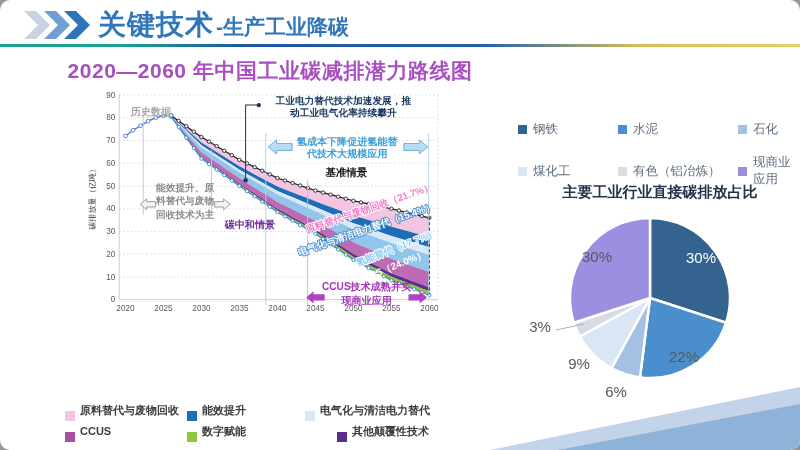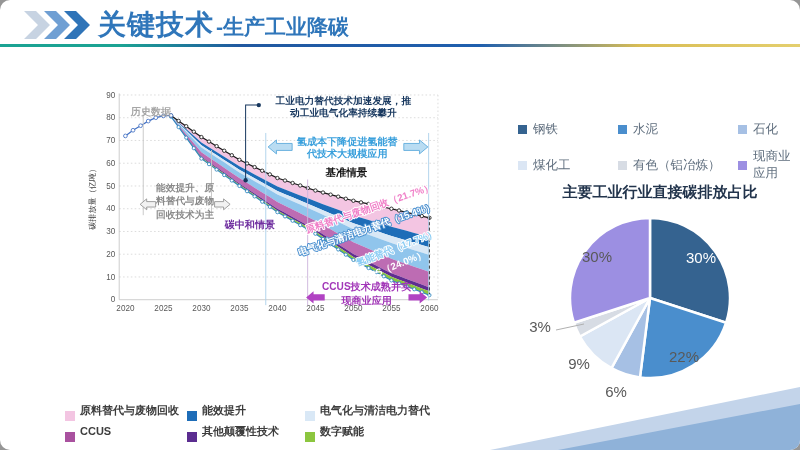--- a/index.html
+++ b/index.html
@@ -12,21 +12,21 @@
         background:linear-gradient(90deg,#1ba393 0%,#1ba393 15%,#2058a0 30%,#1f5fae 60%,#d9bd55 80%,#e4cf6e 100%);}
   .rm-title{position:absolute;left:40px;top:57px;width:460px;text-align:center;
             font-size:21px;font-weight:800;color:#a94fc1;letter-spacing:.5px;}
   #roadmap-svg{position:absolute;left:30px;top:88px;}
   #pie-svg{position:absolute;left:515px;top:200px;}
   .legend-main{position:absolute;left:65px;top:400px;width:460px;display:flex;flex-wrap:wrap;
                font-size:11px;font-weight:700;color:#3d3d3d;line-height:21px;}
   .legend-main .li{display:flex;align-items:flex-end;}
   .legend-main .li i{width:10px;height:10px;margin-right:5px;flex:none;}
   .legend-pie{position:absolute;left:518px;top:121px;width:276px;display:grid;
-              grid-template-columns:100px 120px auto;row-gap:10px;font-size:12.5px;color:#5f6e7e;}
+              grid-template-columns:100px 120px auto;row-gap:16px;font-size:12.5px;color:#5f6e7e;}
   .legend-pie .li{display:flex;align-items:center;}
   .legend-pie .li i{width:9px;height:9px;margin-right:6px;flex:none;}
   .pie-title{position:absolute;left:525px;top:183px;width:270px;text-align:center;
              font-size:15px;font-weight:700;color:#22344c;}
   .wave{position:absolute;left:0;top:380px;}
   i{display:inline-block;}
 </style>
 </head>
 <body>
 
@@ -37,20 +37,21 @@
     <polygon points="20,3 32,3 46,17 32,31 20,31 34,17" fill="#6f9fd3"></polygon>
     <polygon points="40,3 52,3 66,17 52,31 40,31 54,17" fill="#2f74b8"></polygon>
   </svg>
 
   <div class="hdr">
     <span class="hdr-title">关键技术</span>
     <span class="hdr-sub">-生产工业降碳</span>
   </div>
   <div class="rule"></div>
 
+  <div class="rm-title">2020—2060 年中国工业碳减排潜力路线图</div>
 
   <svg id="roadmap-svg" width="470" height="304" viewBox="30 88 470 392">
       <text x="72" y="364.5" text-anchor="end" fill="#595959" font-size="10.5">0</text>
       <line x1="77" y1="331.66700000000003" x2="488" y2="331.66700000000003" stroke="#d2d2d2" stroke-width="1" stroke-dasharray="2,3"></line>
       <text x="72" y="335.16700000000003" text-anchor="end" fill="#595959" font-size="10.5">10</text>
       <line x1="77" y1="302.334" x2="488" y2="302.334" stroke="#d2d2d2" stroke-width="1" stroke-dasharray="2,3"></line>
       <text x="72" y="305.834" text-anchor="end" fill="#595959" font-size="10.5">20</text>
       <line x1="77" y1="273.001" x2="488" y2="273.001" stroke="#d2d2d2" stroke-width="1" stroke-dasharray="2,3"></line>
       <text x="72" y="276.501" text-anchor="end" fill="#595959" font-size="10.5">30</text>
       <line x1="77" y1="243.668" x2="488" y2="243.668" stroke="#d2d2d2" stroke-width="1" stroke-dasharray="2,3"></line>
@@ -208,27 +209,27 @@
         <span>能效提升</span>
       </span>
       <span class="li" style="width: 150px;">
         <i style="background: rgb(217, 232, 246);"></i>
         <span>电气化与清洁电力替代</span>
       </span>
       <span class="li" style="width: 122px;">
         <i style="background: rgb(169, 81, 159);"></i>
         <span>CCUS</span>
       </span>
+      <span class="li" style="width: 150px;">
+        <i style="background: rgb(140, 198, 63);"></i>
+        <span>数字赋能</span>
+      </span>
       <span class="li" style="width: 118px;">
         <i style="background: rgb(91, 45, 144);"></i>
         <span>其他颠覆性技术</span>
-      </span>
-      <span class="li" style="width: 150px;">
-        <i style="background: rgb(140, 198, 63);"></i>
-        <span>数字赋能</span>
       </span>
     </div>
 
   <div class="legend-pie" id="legend-pie">
       <span class="li">
         <i style="background: rgb(53, 99, 144);"></i>
         <span>钢铁</span>
       </span>
       <span class="li">
         <i style="background: rgb(74, 142, 205);"></i>

